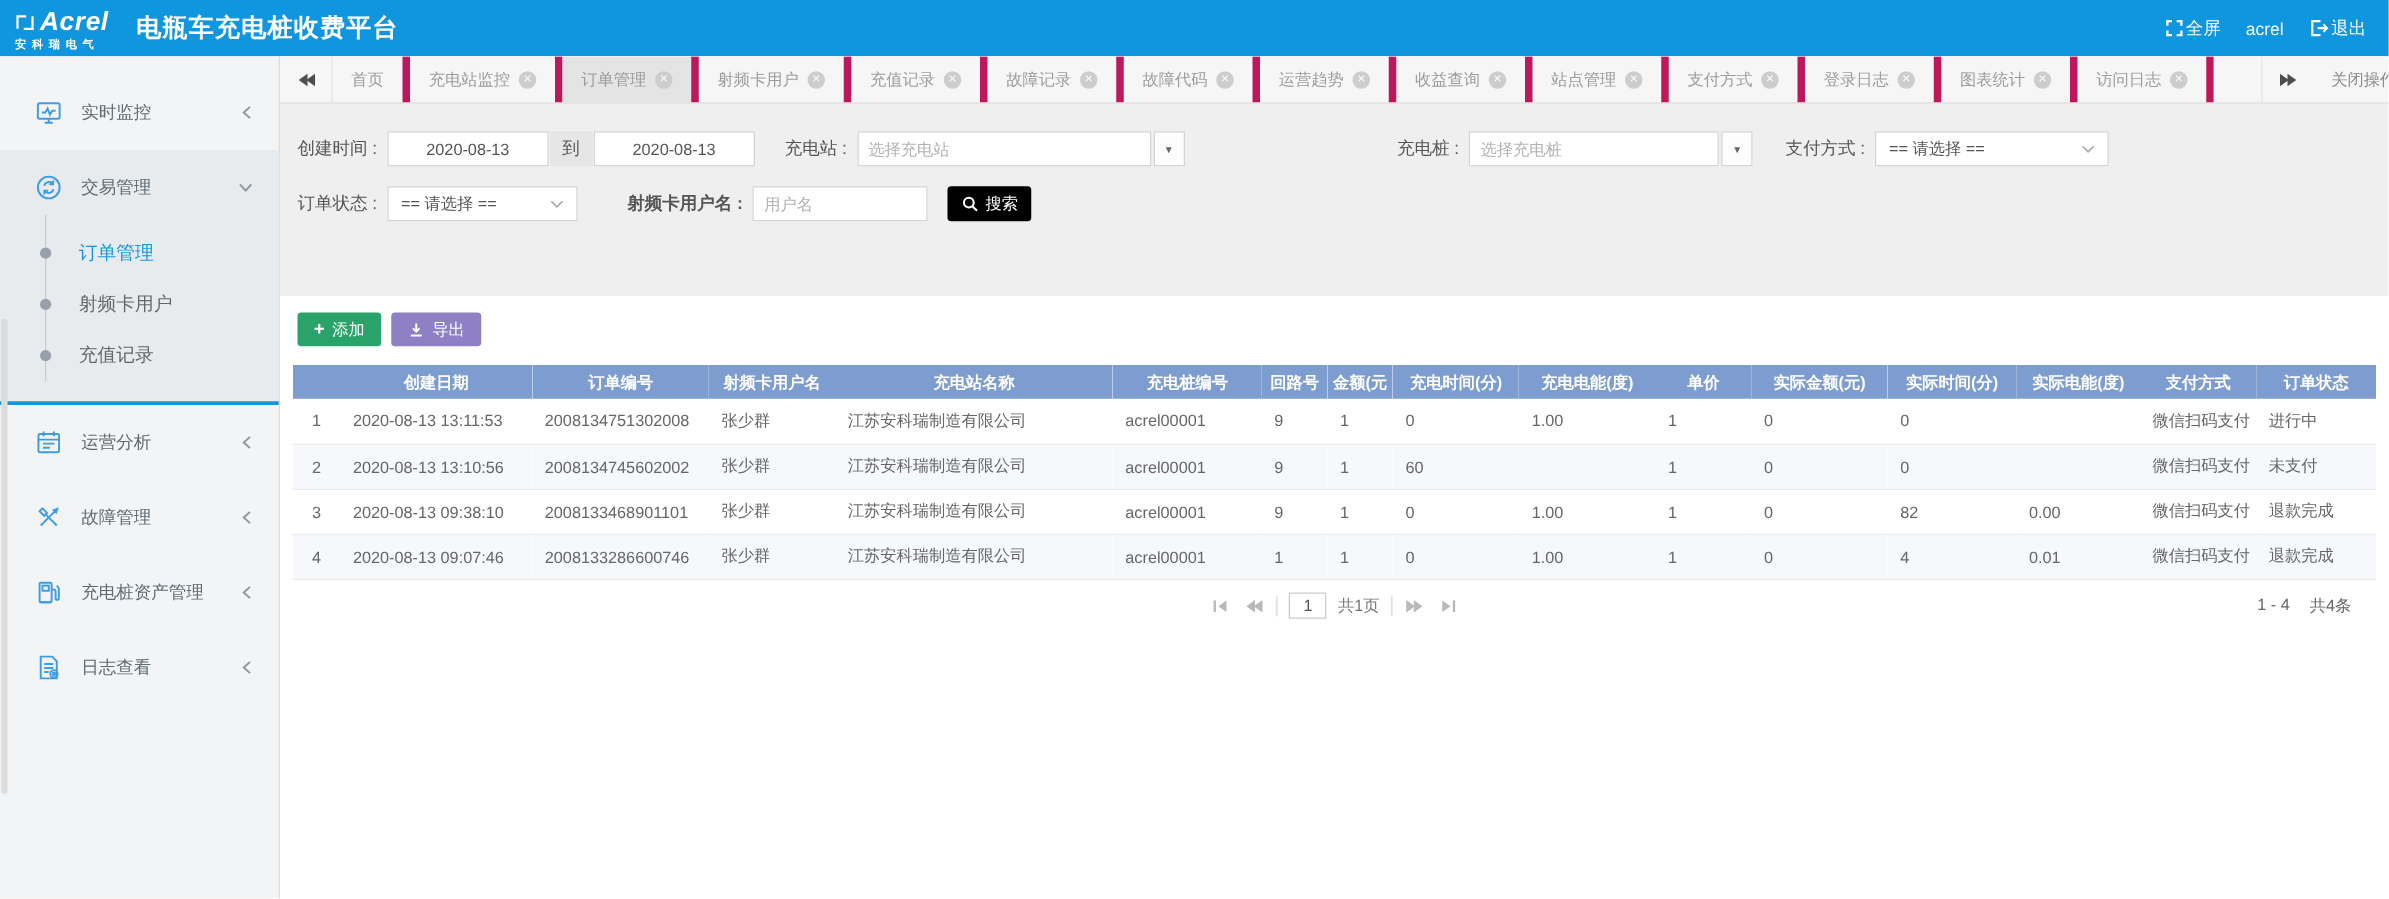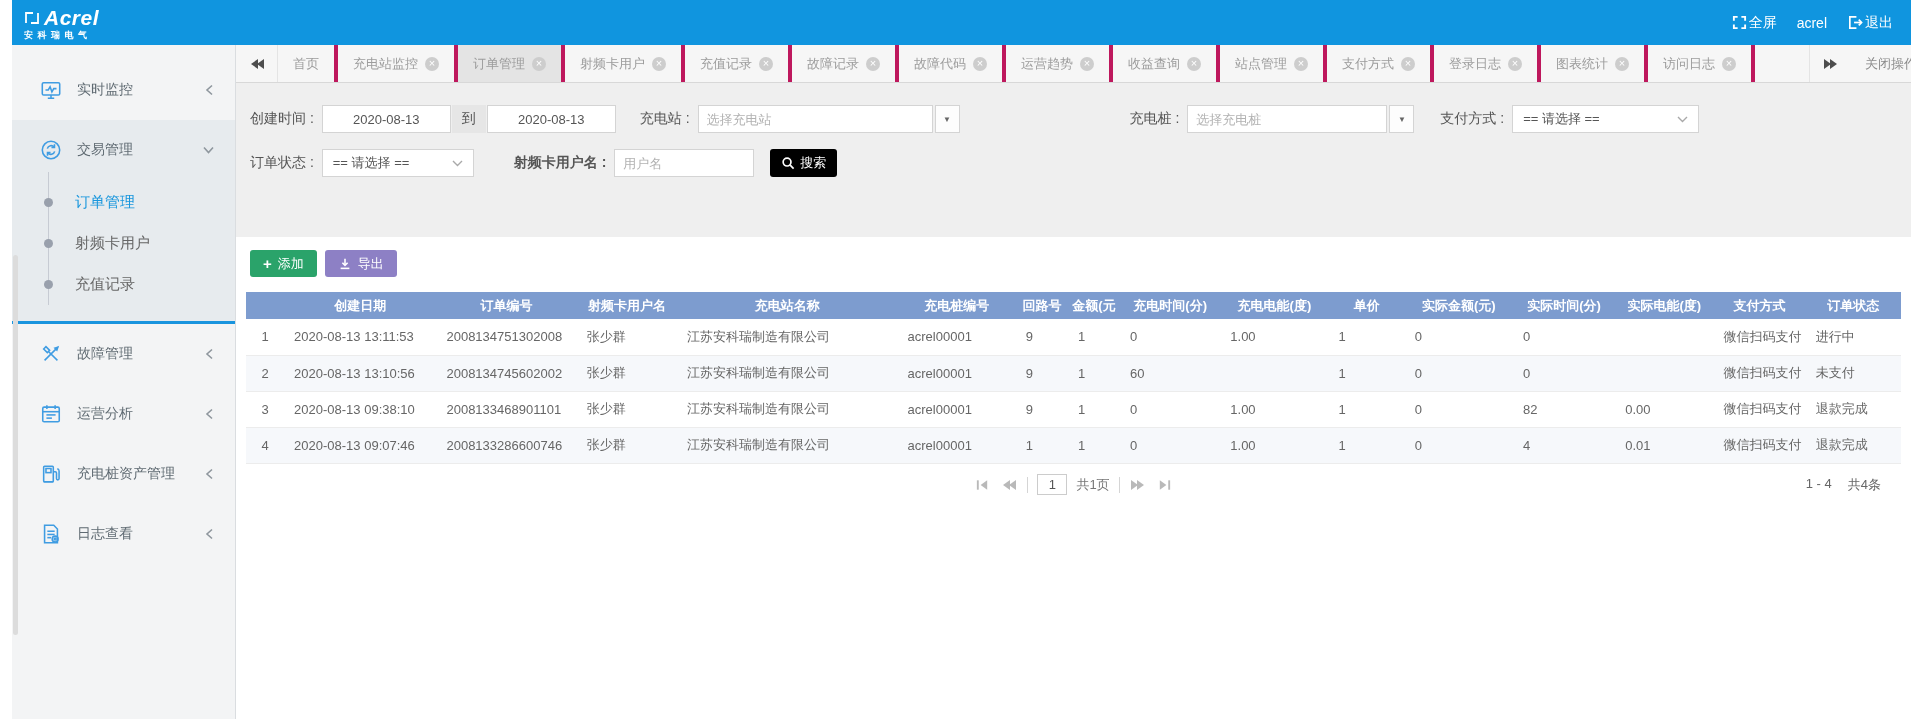--- a/index.html
+++ b/index.html
@@ -1,18 +1,18 @@
 <!DOCTYPE html>
 <html><head>
 <meta charset="utf-8">
 <style>
   * { box-sizing: border-box; }
   html,body { margin:0; padding:0; width:1911px; height:719px; overflow:hidden;
     font-family:"Liberation Sans", sans-serif; background:#fff; }
-  .app { width:1911px; height:719px; display:flex; flex-direction:column;padding-left:12px; }
+  .app { width:1911px; height:719px; display:flex; flex-direction:column; }
 
   
   .hdr { height:45px; background:#1095df; display:flex; align-items:center; color:#fff; flex-shrink:0; }
   .hdr-logo { display:flex; flex-direction:column; align-items:flex-start; padding:2px 16px 0 12px; line-height:1; }
   .logo-row { display:flex; align-items:center; gap:4px; font-style:italic; font-weight:bold; font-size:21px; letter-spacing:0.5px; }
   .logo-sub { font-size:9px; letter-spacing:4.5px; margin-top:3px; font-weight:bold; }
   .hdr-title { font-size:20px; font-weight:bold; margin-left:6px; letter-spacing:1px; }
   .hdr-right { margin-left:auto; display:flex; align-items:center; gap:20px; padding-right:18px; font-size:14px; }
   .hdr-link { display:flex; align-items:center; gap:2px; cursor:pointer; }
   .hicon { display:flex; align-items:center; }
@@ -33,21 +33,21 @@
   .subitem.active { color:#1896dd; }
 
   
   .main { flex:1; display:flex; flex-direction:column; overflow:hidden; background:#fff; }
 
   
   .tabbar { height:38px; background:#f6f6f6; border-bottom:1px solid #d8d8d8; display:flex; align-items:stretch; flex-shrink:0; }
   .tab-arrow { width:42px; display:flex; align-items:center; justify-content:center; cursor:pointer; color:#4d4d4d; border-right:1px solid #e4e4e4; flex-shrink:0; }
   .tab-arrow.right { border-right:none; border-left:1px solid #e4e4e4; }
   .tabs { display:flex; overflow:hidden; }
-  .tab { display:flex; align-items:center; gap:7px; padding:0 15px; border-right:4px solid #be185d; color:#9c9c9c; font-size:13px; cursor:pointer; white-space:nowrap; }
+  .tab { display:flex; align-items:center; gap:7px; padding:0 15px; border-right:6px solid #be185d; color:#9c9c9c; font-size:13px; cursor:pointer; white-space:nowrap; }
   .tab.active { background:#e4e4e4; }
   .tab-close { width:14px; height:14px; border-radius:50%; background:#cdcdcd; color:#fff; font-size:11px; line-height:13px; text-align:center; cursor:pointer; flex-shrink:0; }
   .tab-spacer { flex:1; }
   .close-ops { display:flex; align-items:center; padding-left:14px; color:#8a8a8a; font-size:13px; white-space:nowrap; overflow:hidden; width:60px; cursor:pointer; flex-shrink:0; }
 
   
   .filters { background:#efefef; padding:22px 0 0 14px; height:154px; flex-shrink:0; }
   .frow { display:flex; align-items:center; height:28px; margin-bottom:16px; font-size:14px; color:#555; }
   .flabel { margin-right:8px; white-space:nowrap; }
   .fin { height:28px; border:1px solid #d4d4d4; background:#fff; font-size:13px; color:#555; padding:0 8px; font-family:inherit; outline:none; }
@@ -92,20 +92,21 @@
         <span class="hicon">
           <svg width="16" height="16" viewBox="0 0 16 16" fill="none" stroke="#fff" stroke-width="1.8">
               <path d="M2 13V3h7"></path>
               <path d="M14 3v10H7"></path>
             </svg>
         </span>
         <span>Acrel</span>
       </div>
       <div class="logo-sub">安科瑞电气</div>
     </div>
+    <div class="hdr-title">电瓶车充电桩收费平台</div>
     <div class="hdr-right">
       <div class="hdr-link">
         <span class="hicon">
           <svg width="15" height="15" viewBox="0 0 16 16" fill="none" stroke="#fff" stroke-width="2">
               <path d="M6 2H2v4"></path>
               <path d="M10 2h4v4"></path>
               <path d="M14 10v4h-4"></path>
               <path d="M2 10v4h4"></path>
             </svg>
         </span>
@@ -176,45 +177,45 @@
               </div>
               <div class="subitem">
                 <span class="bullet"></span>
                 <span class="slabel">充值记录</span>
               </div>
             </div>
           </div>
           <div class="menu-item">
             <span class="micon">
               <svg width="22" height="22" viewBox="0 0 24 24" fill="none" stroke="#3f9ce2" stroke-width="1.7">
-                <path d="M4 6.5L6.5 4l4 4-2.5 2.5z"></path>
-                <line x1="9.5" y1="9.5" x2="19" y2="19"></line>
-                <line x1="19.5" y1="4.5" x2="5" y2="19"></line>
-                <path d="M19.5 4.5l-3.2 1.1 2.1 2.1z"></path>
-              </svg>
-            </span>
-            <span class="mlabel">故障管理</span>
-            <span class="mchev">
-              <svg width="11" height="13" viewBox="0 0 11 13">
-                <polyline points="8,2 3,6.5 8,11" fill="none" stroke="#8f979e" stroke-width="1.6"></polyline>
-              </svg>
-            </span>
-          </div>
-          <div class="menu-item">
-            <span class="micon">
-              <svg width="22" height="22" viewBox="0 0 24 24" fill="none" stroke="#3f9ce2" stroke-width="1.7">
                 <rect x="3" y="4.5" width="18" height="16" rx="1.5"></rect>
                 <line x1="3" y1="9.5" x2="21" y2="9.5"></line>
                 <line x1="7.5" y1="2.5" x2="7.5" y2="6.5"></line>
                 <line x1="16.5" y1="2.5" x2="16.5" y2="6.5"></line>
                 <line x1="7" y1="13" x2="17" y2="13"></line>
                 <line x1="7" y1="16.5" x2="13" y2="16.5"></line>
               </svg>
             </span>
             <span class="mlabel">运营分析</span>
+            <span class="mchev">
+              <svg width="11" height="13" viewBox="0 0 11 13">
+                <polyline points="8,2 3,6.5 8,11" fill="none" stroke="#8f979e" stroke-width="1.6"></polyline>
+              </svg>
+            </span>
+          </div>
+          <div class="menu-item">
+            <span class="micon">
+              <svg width="22" height="22" viewBox="0 0 24 24" fill="none" stroke="#3f9ce2" stroke-width="1.7">
+                <path d="M4 6.5L6.5 4l4 4-2.5 2.5z"></path>
+                <line x1="9.5" y1="9.5" x2="19" y2="19"></line>
+                <line x1="19.5" y1="4.5" x2="5" y2="19"></line>
+                <path d="M19.5 4.5l-3.2 1.1 2.1 2.1z"></path>
+              </svg>
+            </span>
+            <span class="mlabel">故障管理</span>
             <span class="mchev">
               <svg width="11" height="13" viewBox="0 0 11 13">
                 <polyline points="8,2 3,6.5 8,11" fill="none" stroke="#8f979e" stroke-width="1.6"></polyline>
               </svg>
             </span>
           </div>
           <div class="menu-item">
             <span class="micon">
               <svg width="22" height="22" viewBox="0 0 24 24" fill="none" stroke="#3f9ce2" stroke-width="1.7">
                 <rect x="4" y="3.5" width="10.5" height="17" rx="1"></rect>

